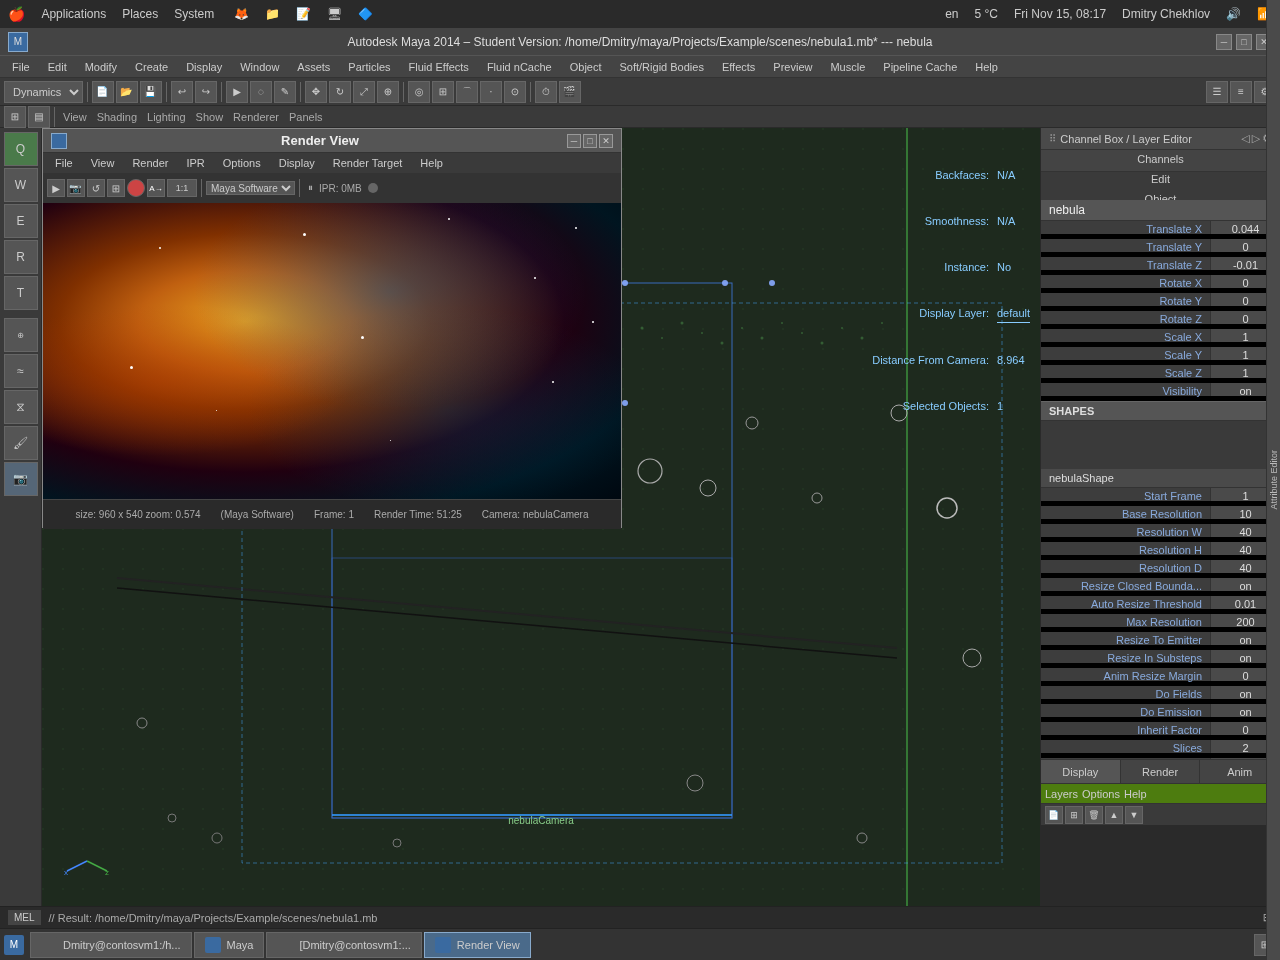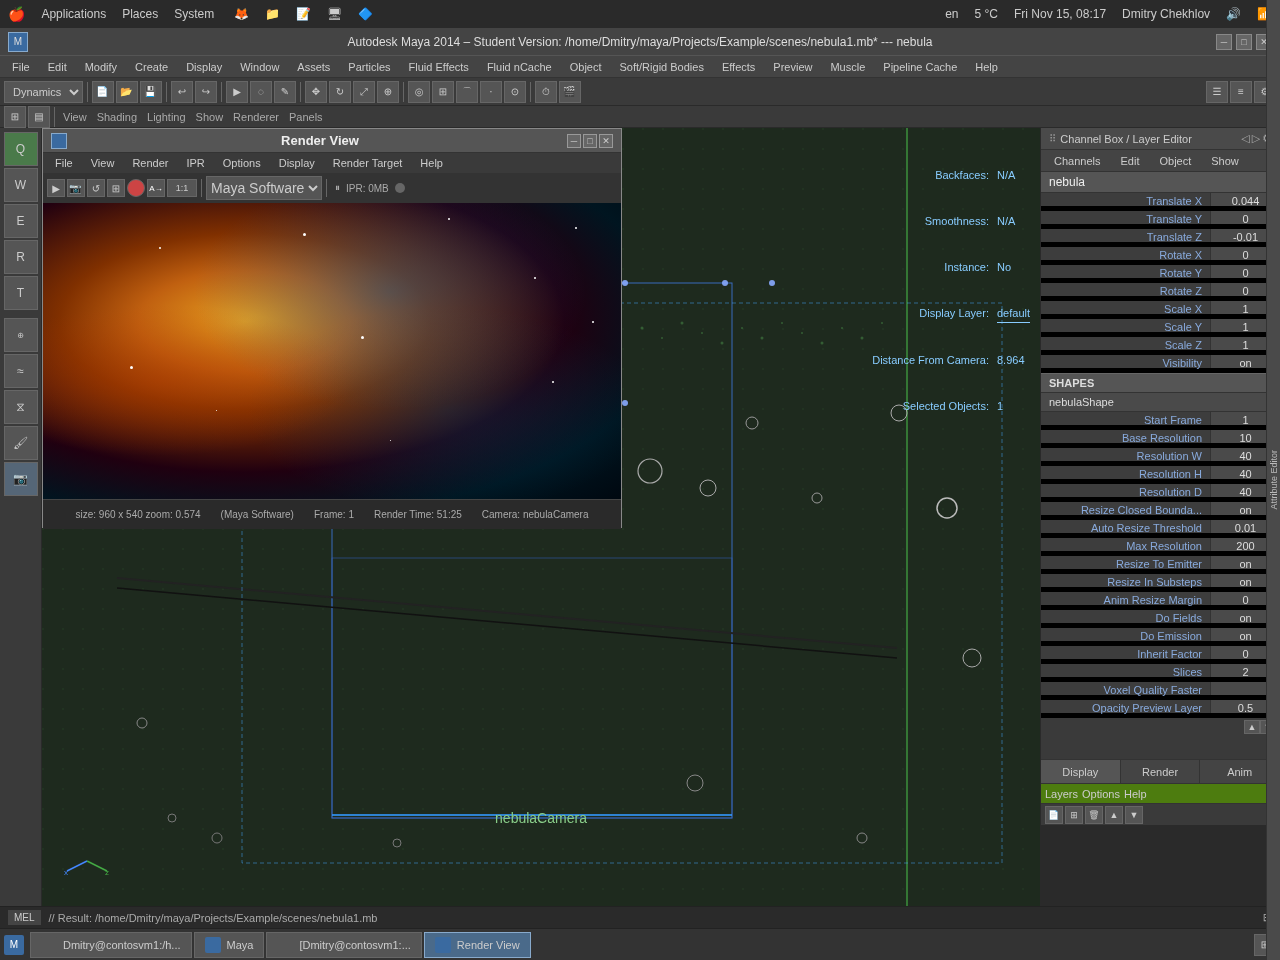--- a/index.html
+++ b/index.html
@@ -242,21 +242,21 @@
     .info-label { color: #88ccff; min-width: 140px; text-align: right; }
     .info-value { color: #88ccff; }
 
     
     #camera-label {
       position: absolute;
       bottom: 80px;
       left: 50%;
       transform: translateX(-50%);
       color: #88cc88;
-      font-size: 14px;
+      font-size: 10px;
     }
 
     
     #axis-indicator {
       position: absolute;
       bottom: 30px;
       left: 20px;
       color: #88cc44;
       font-size: 10px;
     }
@@ -285,35 +285,37 @@
     #channel-box-icons span { cursor: pointer; color: #aaa; }
 
     #channel-tabs {
       height: 22px;
       background: #444;
       display: flex;
       align-items: center;
       padding: 0 4px;
       gap: 2px;
       border-bottom: 1px solid #333;
+      flex-direction: column;
     }
     .ch-tab {
       padding: 2px 8px;
       font-size: 11px;
       color: #ccc;
       cursor: pointer;
       border: 1px solid transparent;
     }
 
     #object-name {
       background: #555;
       padding: 3px 8px;
       font-size: 12px;
       color: #eee;
       border-bottom: 1px solid #333;
+      margin-top: 28px;
     }
 
     .channel-item {
       display: flex;
       height: 18px;
       border-bottom: 5px solid #000000;
     }
     .channel-name {
       flex: 1;
       padding: 2px 8px;
@@ -732,21 +734,21 @@
       </div>
       <div id="rv-toolbar">
         <div class="toolbar-btn" style="width:18px;height:18px;">▶</div>
         <div class="toolbar-btn" style="width:18px;height:18px;">📷</div>
         <div class="toolbar-btn" style="width:18px;height:18px;">↺</div>
         <div class="toolbar-btn" style="width:18px;height:18px;">⊞</div>
         <div class="toolbar-btn" style="width:18px;height:18px;background:#cc4444;border-radius:50%;"></div>
         <div class="toolbar-btn" style="width:18px;height:18px;background:#555;color:#fff;font-size:8px;">A→</div>
         <div class="toolbar-btn" style="width:30px;height:18px;font-size:9px;">1:1</div>
         <div style="width:1px;height:18px;background:#666;margin:0 2px;"></div>
-        <select style="background:#555;border:1px solid #666;color:#ccc;font-size:14px;height:24px;">
+        <select style="background:#555;border:1px solid #666;color:#ccc;font-size:10px;height:14px;">
           <option>Maya Software</option>
         </select>
         <div style="width:1px;height:18px;background:#666;margin:0 2px;"></div>
         <span style="font-size:10px;color:#aaa;padding:0 4px;">⏸</span>
         <span style="font-size:10px;color:#aaa;">IPR: 0MB</span>
         <span style="width:10px;height:10px;border-radius:50%;background:#666;margin-left:4px;"></span>
       </div>
       <div id="rv-canvas">
         <div id="nebula-img">
           <div id="nebula-overlay"></div>
@@ -834,21 +836,21 @@
             <div class="channel-name">Scale Z</div>
             <div class="channel-value">1</div>
           </div>
           <div class="channel-item">
             <div class="channel-name">Visibility</div>
             <div class="channel-value">on</div>
           </div>
         </div>
 
       <div class="section-header">SHAPES</div>
-      <div style="background:#4a4a4a;padding:3px 8px;font-size:11px;color:#ddd;border-bottom:1px solid #333;">nebulaShape</div>
+      <div style="background:#4a4a4a;padding:3px 8px;font-size:11px;color:#ddd;border-bottom:1px solid #333;margin-top:48px;">nebulaShape</div>
 
       <div id="shape-channels">
       <div class="channel-item">
             <div class="channel-name">Start Frame</div>
             <div class="channel-value">1</div>
           </div>
           <div class="channel-item">
             <div class="channel-name">Base Resolution</div>
             <div class="channel-value">10</div>
           </div>

